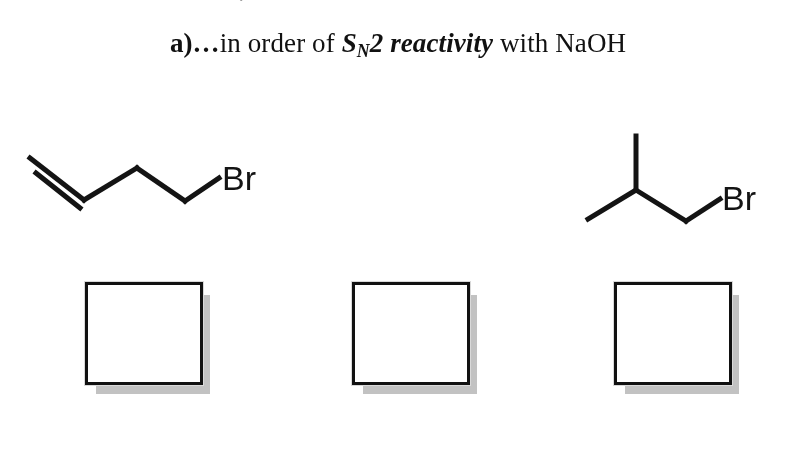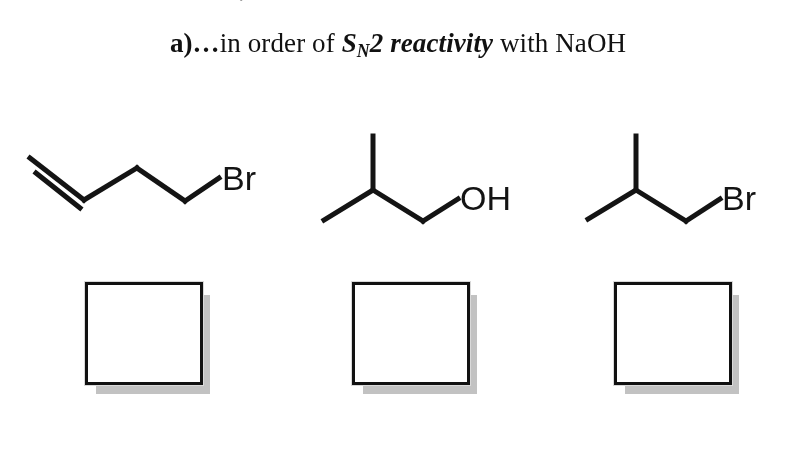--- a/index.html
+++ b/index.html
@@ -158,35 +158,20 @@
           <line x1="66" y1="80" x2="119" y2="48"></line>
 
           <line x1="119" y1="48" x2="167" y2="81"></line>
 
           <line x1="167" y1="81" x2="201" y2="58"></line>
         </g>
         <text class="atom-label" x="204" y="70">Br</text>
       </svg>
     </div>
 
-    <div class="mol mol-2">
-      <svg width="250" height="120" viewBox="0 0 250 120" aria-hidden="true">
-        <g stroke="#141414" stroke-width="5" stroke-linecap="square" fill="none">
-
-          <line x1="61" y1="16" x2="61" y2="70"></line>
-
-          <line x1="61" y1="70" x2="12" y2="100"></line>
-
-          <line x1="61" y1="70" x2="111" y2="101"></line>
-
-          <line x1="111" y1="101" x2="146" y2="79"></line>
-        </g>
-        <text class="atom-label" x="148" y="90">OH</text>
-      </svg>
-    </div>
 
     <div class="mol mol-3">
       <svg width="220" height="120" viewBox="0 0 220 120" aria-hidden="true">
         <g stroke="#141414" stroke-width="5" stroke-linecap="square" fill="none">
 
           <line x1="60" y1="16" x2="60" y2="70"></line>
 
           <line x1="60" y1="70" x2="12" y2="99"></line>
 
           <line x1="60" y1="70" x2="110" y2="101"></line>

